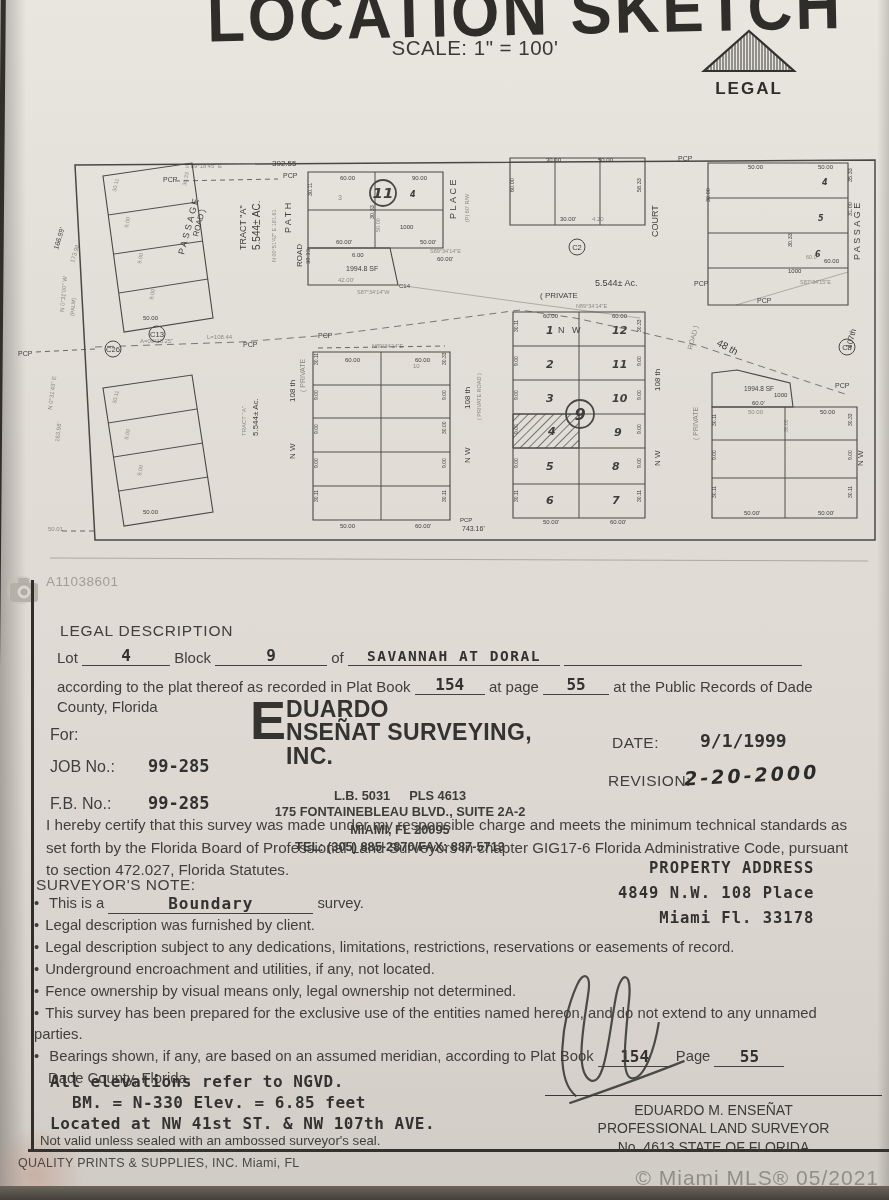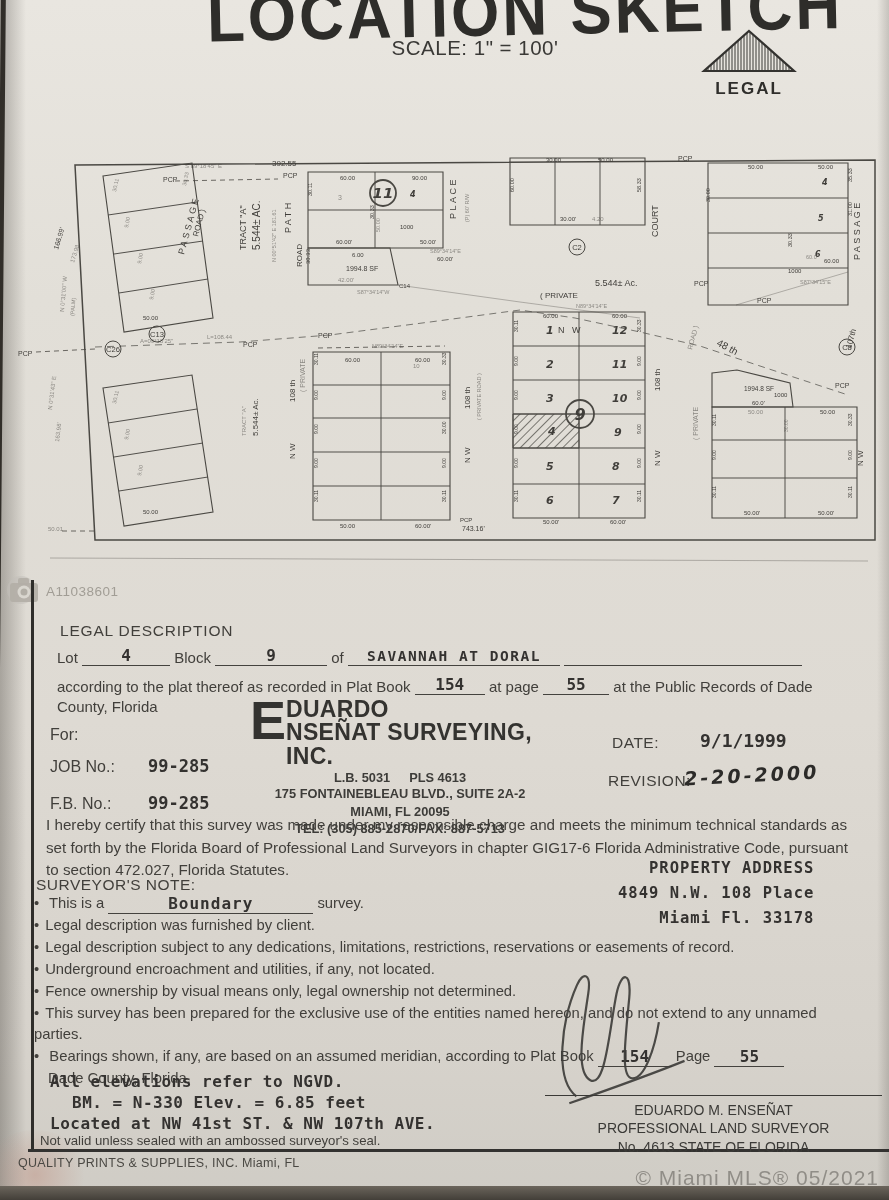--- a/index.html
+++ b/index.html
@@ -29,39 +29,39 @@
   .dsh{stroke:#4a4843;stroke-width:.8;stroke-dasharray:5 4;}
   .road{fill:none;stroke:#56544f;stroke-width:.9;stroke-dasharray:7 5;opacity:.85;}
   .hat{fill:url(#hpat);stroke:#4a4843;stroke-width:1;}
   .cn,.cb{fill:none;stroke:#4a4843;stroke-width:1;}
   .cb{stroke-width:1.8;}
   .mt{fill:#403e3a;font-family:"Liberation Sans",sans-serif;}
   .fnttx{opacity:.55;}
   .lotn{font-family:"DejaVu Sans",sans-serif;font-weight:700;font-style:italic;}
   .sptx{letter-spacing:2.5px;}
   
-  #wm-photo{left:6px;top:574px;display:flex;align-items:center;gap:4px;}
+  #wm-photo{left:6px;top:574px;display:flex;align-items:flex-start;gap:4px;}
   #wm-photo .wtxt{font-size:13.5px;color:#a19d95;letter-spacing:.5px;}
   #wm-mls{right:10px;top:1166px;font-size:21px;color:#8a8781;letter-spacing:1px;opacity:.9;}
   
   #form-border{left:31px;top:580px;width:3px;height:570px;background:#2f2e2b;}
   #bottom-rule{left:28px;top:1149px;width:861px;height:3px;background:#333230;}
   .ft{font-size:15px;color:#413f3b;}
   .mono{font-family:"DejaVu Sans Mono",monospace;font-weight:700;color:#343230;}
   .blank{display:inline-block;border-bottom:1.6px solid #44423e;text-align:center;height:18px;vertical-align:bottom;line-height:18px;}
   #legal-heading{left:60px;top:622px;font-size:15.5px;letter-spacing:.8px;}
   #lot-line{left:57px;top:647px;white-space:nowrap;}
   #plat-line{left:57px;top:676px;white-space:nowrap;}
   #county-line{left:57px;top:698px;}
   #for-label{left:50px;top:726px;font-size:16px;}
   #firm{left:250px;top:698px;width:300px;text-align:center;}
   #firm-name{display:flex;justify-content:center;text-align:left;}
   #firm-e{font-size:54px;font-weight:700;line-height:.82;color:#343330;}
   #firm-lines{font-size:23px;font-weight:700;line-height:1.02;letter-spacing:.3px;color:#343330;}
-  #firm-lic{display:flex;justify-content:center;gap:19px;font-size:12.8px;font-weight:700;margin-top:2px;}
+  #firm-lic{display:flex;justify-content:center;gap:19px;font-size:12.8px;font-weight:700;margin-top:20px;}
   .firm-small{font-size:12.8px;font-weight:700;line-height:1.35;}
   #date-label{left:612px;top:734px;font-size:15.5px;letter-spacing:.5px;}
   #date-value{left:700px;top:730px;font-size:18px;}
   #rev-label{left:608px;top:772px;font-size:15.5px;letter-spacing:.5px;}
   #rev-value{left:684px;top:764px;font-size:19px;font-family:"DejaVu Sans",sans-serif;font-weight:700;font-style:italic;
     letter-spacing:3px;transform:rotate(-3deg);color:#2c2b29;}
   #job-label{left:50px;top:758px;font-size:16px;}
   #job-value{left:148px;top:756px;font-size:17px;}
   #fb-label{left:50px;top:795px;font-size:16px;}
   #fb-value{left:148px;top:793px;font-size:17px;}

